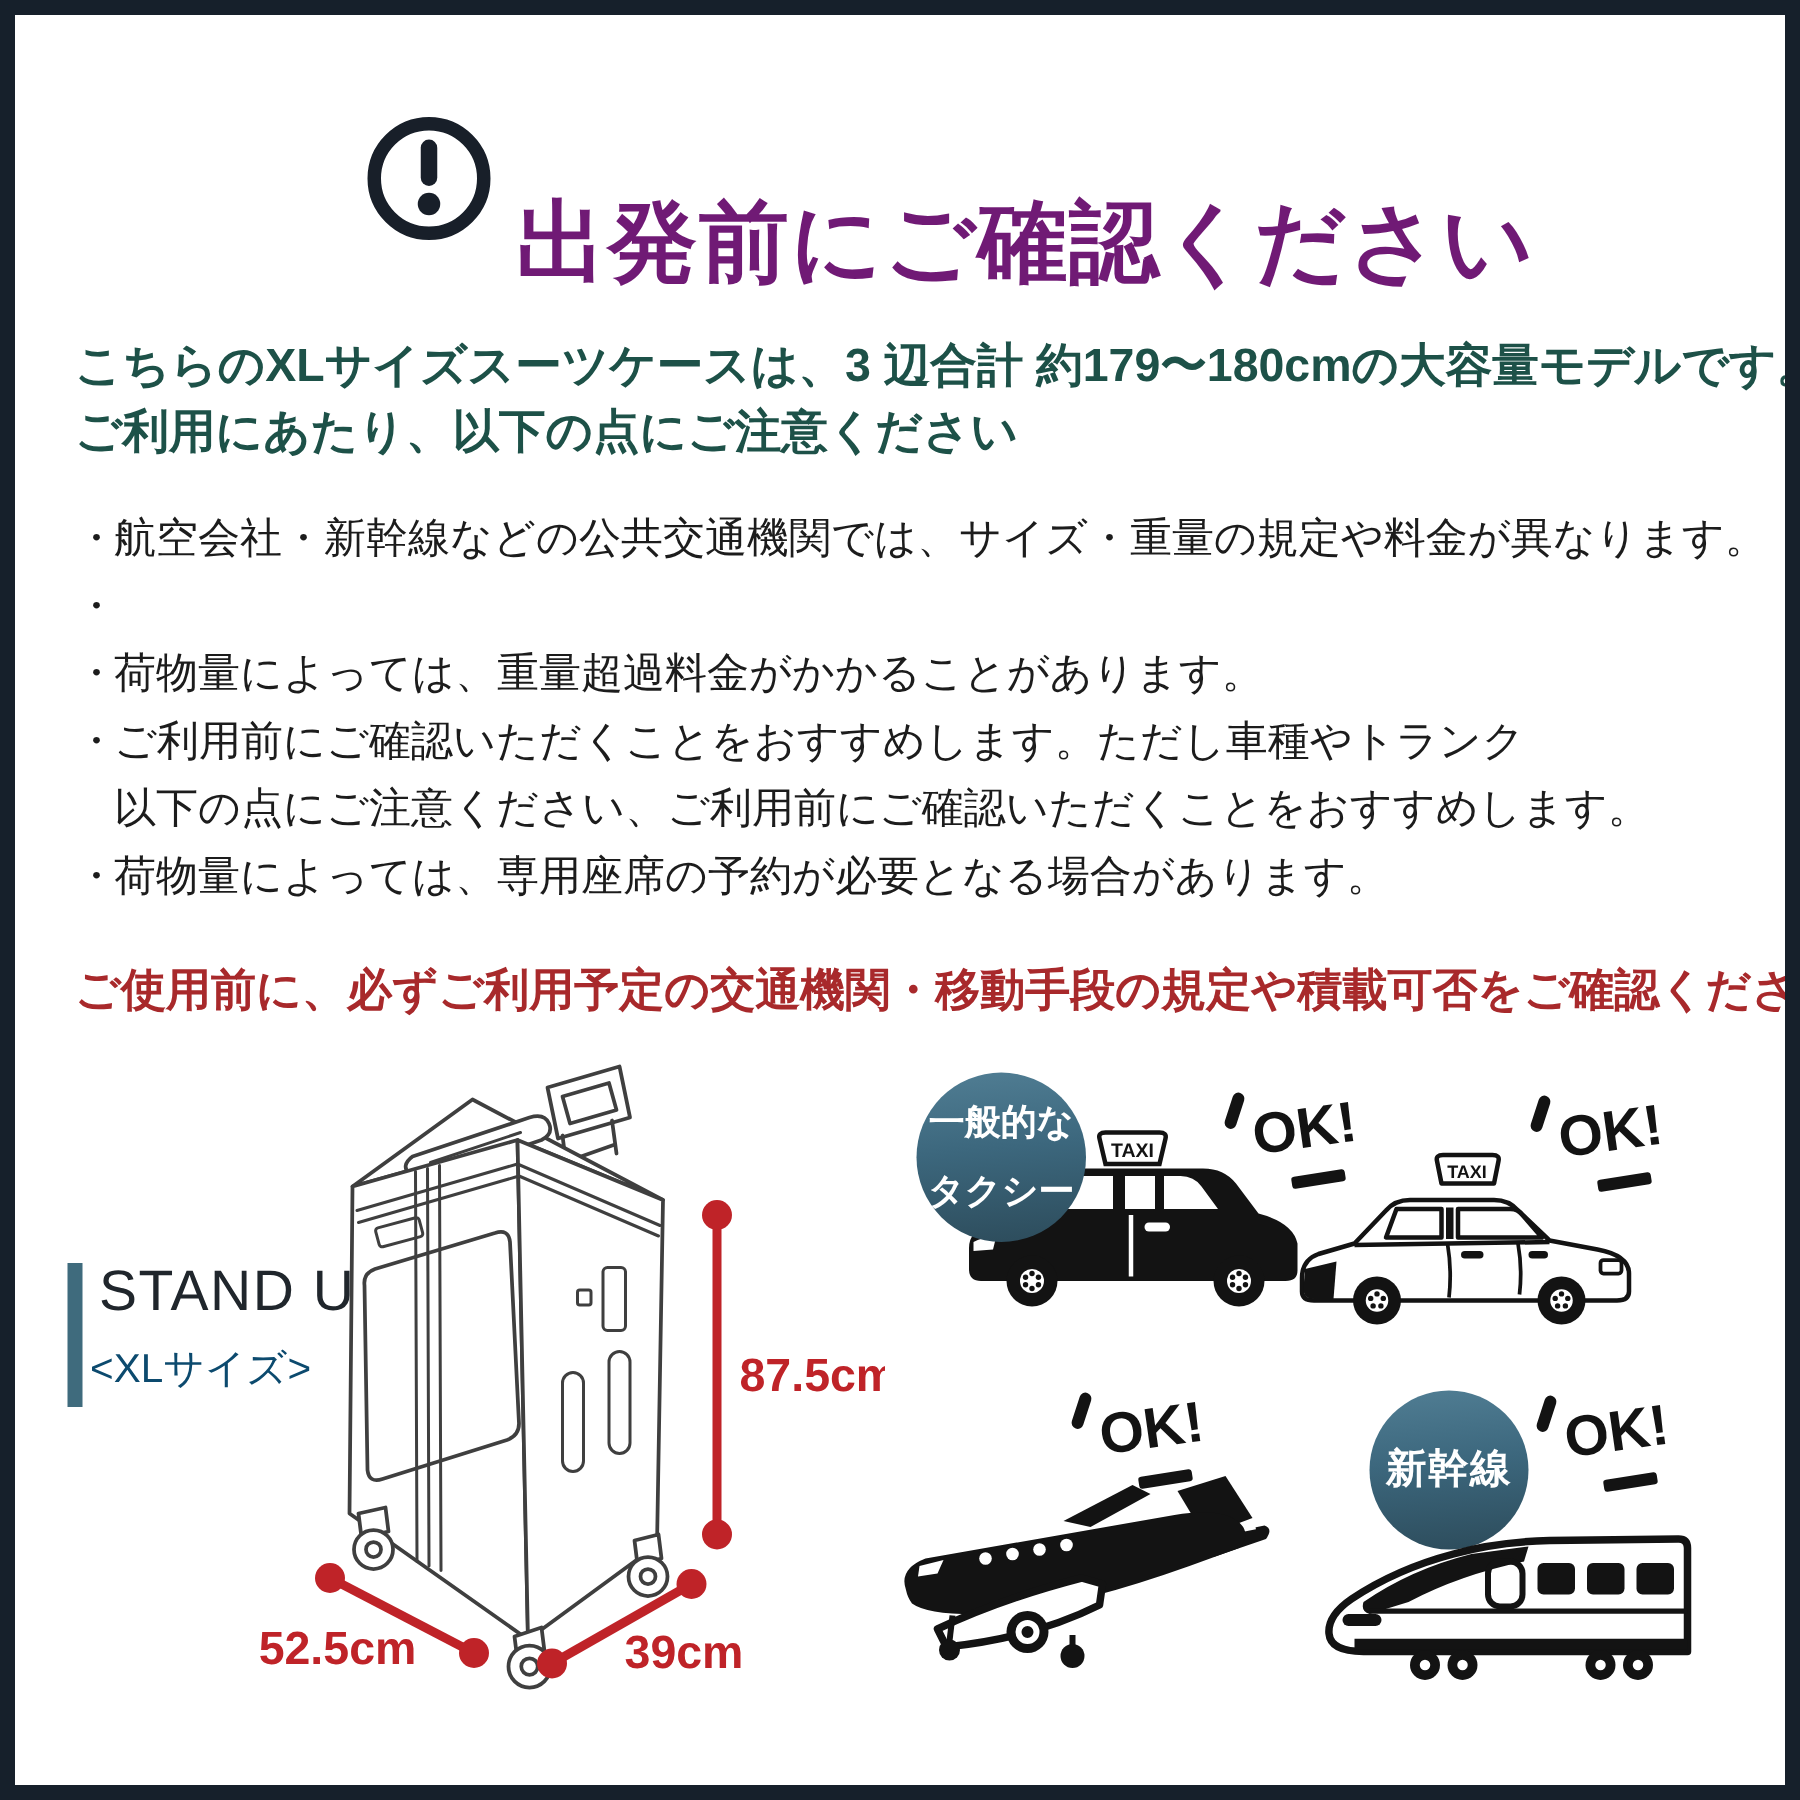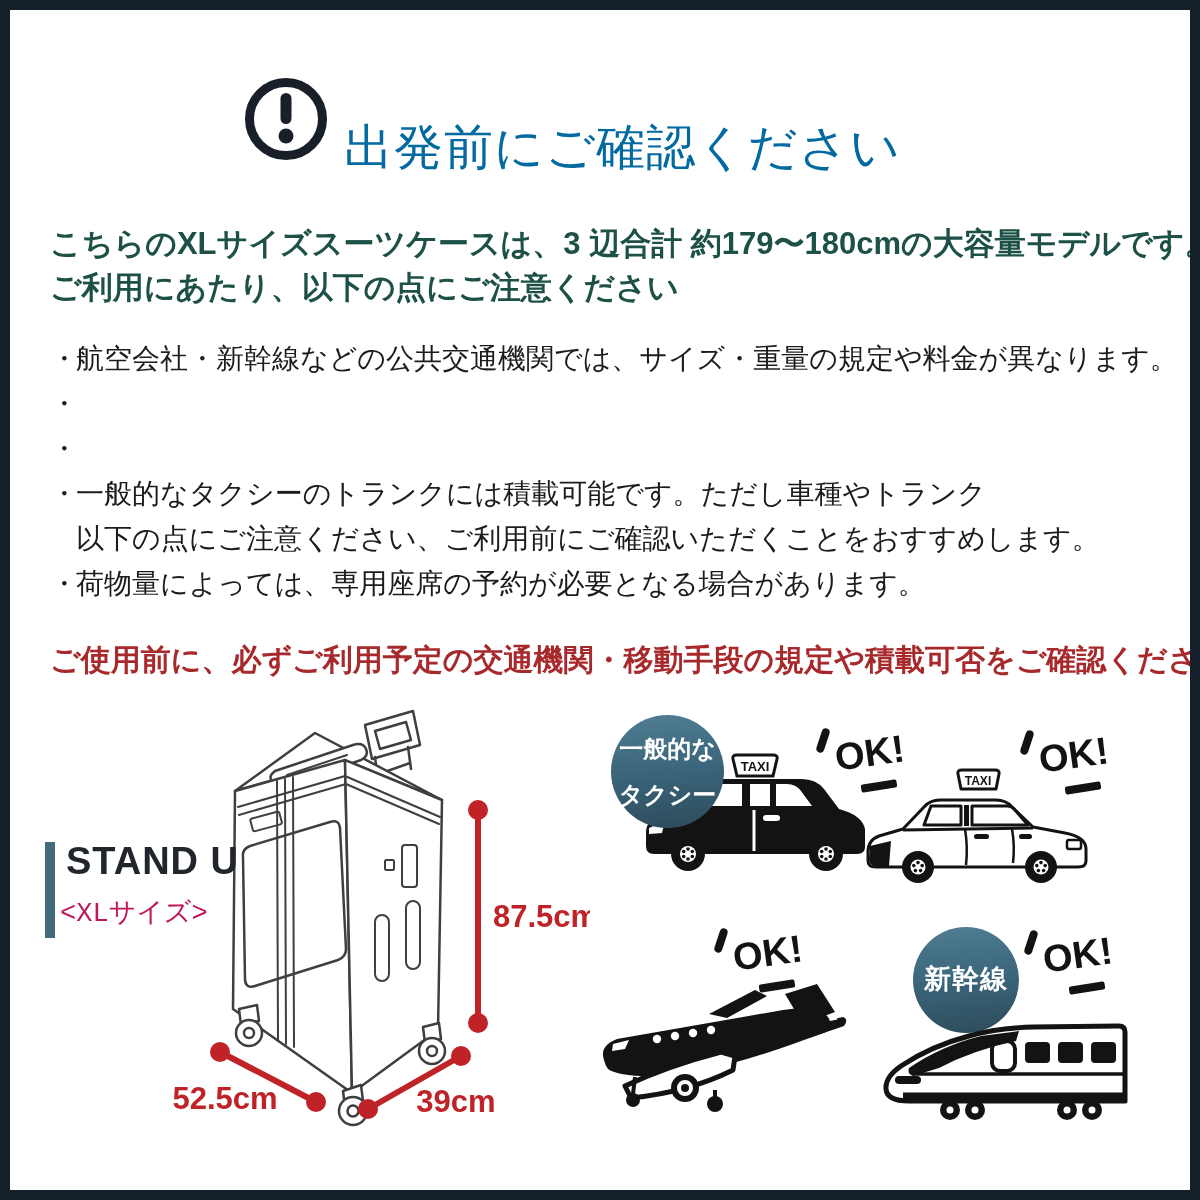--- a/index.html
+++ b/index.html
@@ -6,40 +6,40 @@
   body{
     width:1200px;height:1200px;position:relative;background:#ffffff;
     font-family:"Liberation Sans","DejaVu Sans",sans-serif;
     color:#1c1c1c;overflow:hidden;
   }
   .frame{position:absolute;inset:0;border:10px solid #16202b;pointer-events:none;z-index:50;}
 
   
   .header-icon{position:absolute;left:243px;top:76px;width:86px;height:86px;}
   .page-title{
-    position:absolute;left:344px;top:82px;font-size:49px;font-weight:normal;
-    letter-spacing:1px;color:#0369a1;white-space:nowrap;
+    position:absolute;left:344px;top:82px;font-size:60px;font-weight:bold;
+    letter-spacing:1px;color:#701a75;white-space:nowrap;
   }
 
   
   .intro{position:absolute;left:50px;top:222px;font-size:31px;font-weight:bold;color:#1d5148;line-height:44px;white-space:nowrap;}
 
   
   .notes{position:absolute;left:50px;top:336px;font-size:28px;font-weight:500;color:#1c1c1c;}
   .note-row{display:flex;height:45px;align-items:center;white-space:nowrap;}
   .note-bullet{width:26px;flex:0 0 26px;}
 
   
   .warning{position:absolute;left:50px;top:610px;font-size:30px;font-weight:bold;color:#a8292b;white-space:nowrap;}
 
   
   .fig-svg{position:absolute;left:30px;top:700px;width:560px;height:460px;}
   .standu-bar{position:absolute;left:45px;top:842px;width:10px;height:96px;background:#3f6b7d;}
-  .standu-name{position:absolute;left:66px;top:840px;font-size:38px;font-weight:bold;color:#20262c;letter-spacing:1px;}
-  .standu-size{position:absolute;left:60px;top:894px;font-size:27px;color:#be185d;font-family:Liberation Mono, monospace;}
+  .standu-name{position:absolute;left:66px;top:840px;font-size:38px;font-weight:normal;color:#20262c;letter-spacing:1px;}
+  .standu-size{position:absolute;left:60px;top:894px;font-size:27px;color:#0c4a6e;}
 
   svg text{font-family:"Liberation Sans","DejaVu Sans",sans-serif;}
 
   
   .vehicles{position:absolute;left:595px;top:700px;width:595px;height:480px;}
   .badge{
     position:absolute;border-radius:50%;
     background:linear-gradient(175deg,#4e7b91 5%,#3c677d 45%,#2e4e5e 95%);
     color:#fff;display:flex;flex-direction:column;align-items:center;justify-content:center;
     text-align:center;font-weight:bold;line-height:1.3;z-index:2;gap:14px;
@@ -85,24 +85,25 @@
 <div class="notes" id="notes-list">
     <div class="note-row">
       <span class="note-bullet">・</span>
       <span class="note-text">航空会社・新幹線などの公共交通機関では、サイズ・重量の規定や料金が異なります。</span>
     </div>
     <div class="note-row">
       <span class="note-bullet">・</span>
     </div>
     <div class="note-row">
       <span class="note-bullet">・</span>
-    </div>
-    <div class="note-row">
-      <span class="note-bullet">・</span>
-      <span class="note-text">一般的なタクシーのトランクには積載可能です。ただし車種やトランク</span>
+      <span class="note-text">荷物量によっては、重量超過料金がかかることがあります。</span>
+    </div>
+    <div class="note-row">
+      <span class="note-bullet">・</span>
+      <span class="note-text">ご利用前にご確認いただくことをおすすめします。ただし車種やトランク</span>
     </div>
     <div class="note-row">
       <span class="note-bullet"></span>
       <span class="note-text">以下の点にご注意ください、ご利用前にご確認いただくことをおすすめします。</span>
     </div>
     <div class="note-row">
       <span class="note-bullet">・</span>
       <span class="note-text">荷物量によっては、専用座席の予約が必要となる場合があります。</span>
     </div>
   </div>

